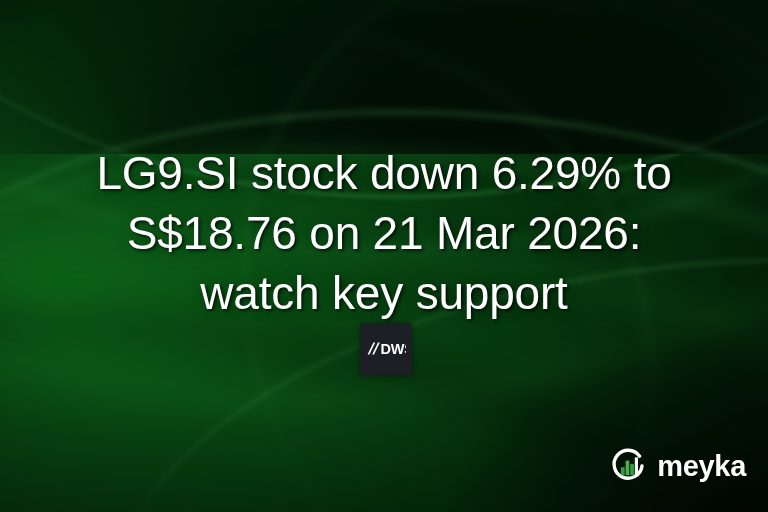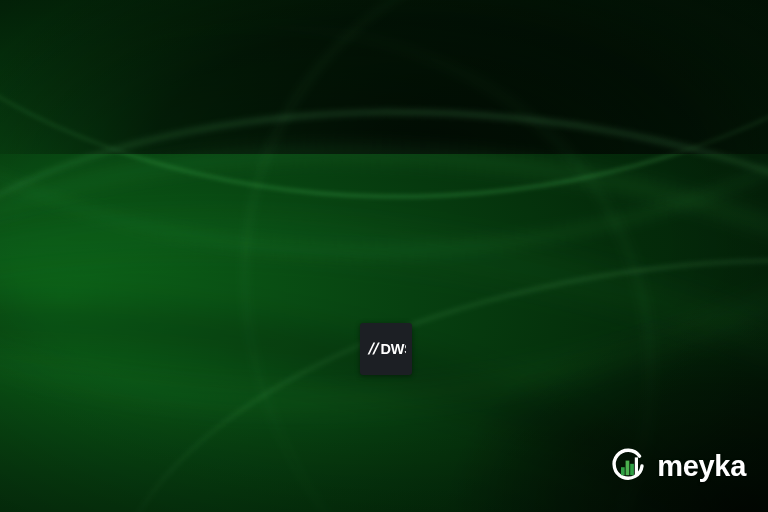--- a/index.html
+++ b/index.html
@@ -187,20 +187,23 @@
   <div class="streak s6"></div>
   <div class="streak s5"></div>
   <div class="streak s4"></div>
   <div class="streak s7"></div>
   <div class="streak s9"></div>
   <div class="streak s10"></div>
   <div class="streak s8"></div>
   <div class="bg-dark-right"></div>
   <div class="bg-vignette"></div>
 
+  <h1 class="headline">LG9.SI stock down 6.29% to
+S$18.76 on 21 Mar 2026:
+watch key support</h1>
 
   <div class="ticker-logo">
     <svg width="40" height="18" viewBox="0 0 40 18">
       <g fill="#ffffff">
         <polygon points="1.6,14.4 7.4,2.6 9.2,2.6 3.4,14.4"></polygon>
         <polygon points="6.2,14.4 12.0,2.6 13.8,2.6 8.0,14.4"></polygon>
       </g>
       <text x="14.6" y="14.2" font-family="Liberation Sans, sans-serif" font-size="14.5" font-weight="700" fill="#ffffff" letter-spacing="-0.2">DWS</text>
     </svg>
   </div>

